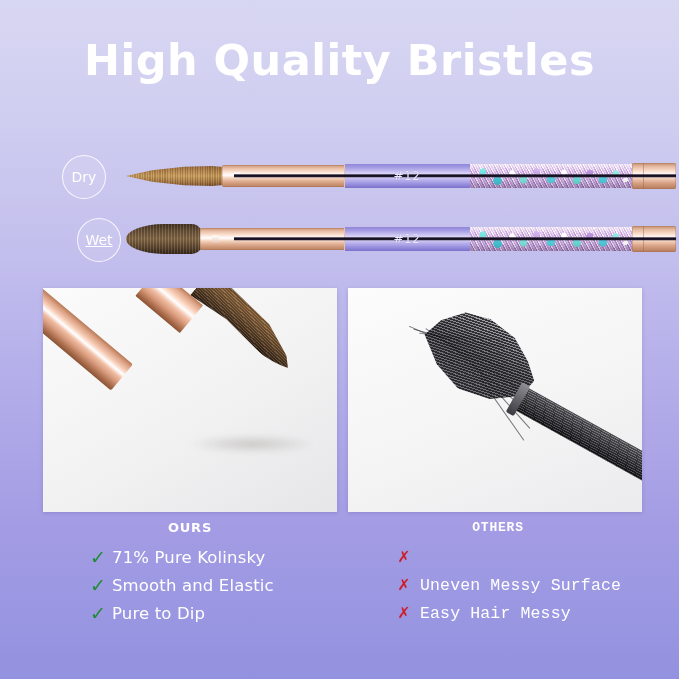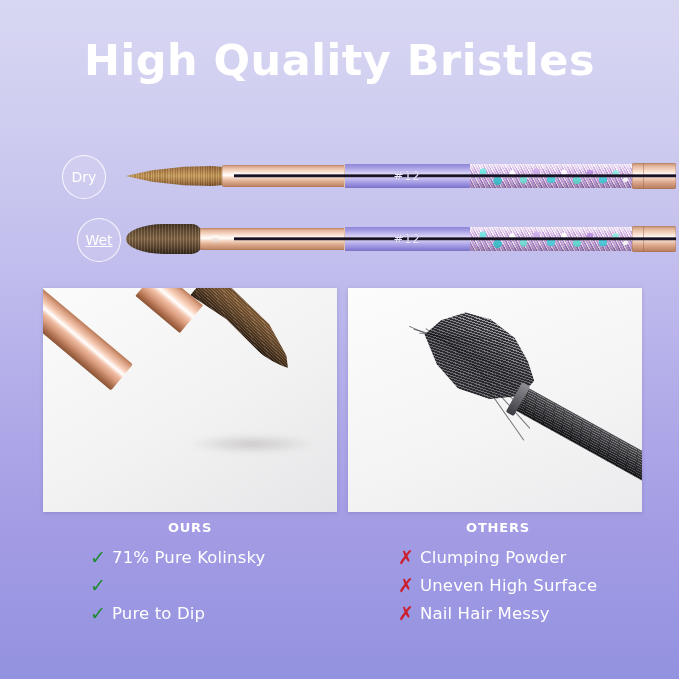--- a/index.html
+++ b/index.html
@@ -366,21 +366,21 @@
   .s7 { left: 100px; top: 152px; width: 76px;  transform: rotate(55deg); }
   .s8 { left: 84px;  top: 52px;  width: 76px;  transform: rotate(4deg); }
 
   
   .col {
     position: absolute;
     top: 520px;
     width: 300px;
   }
   .col-ours   { left: 40px; }
-  .col-others { left: 348px; }
+  .col-others { left: 348px; font-family: Liberation Mono, monospace; }
 
   .col-head {
     text-align: center;
     color: #ffffff;
     font-size: 13px;
     font-weight: bold;
     letter-spacing: 0.8px;
     margin-bottom: 8px;
   }
   .li {
@@ -474,36 +474,36 @@
   </div>
 
   <div class="col col-ours">
     <div class="col-head">OURS</div>
     <div class="li">
       <span class="mark ok">✓</span>
       <span class="txt">71% Pure Kolinsky</span>
     </div>
     <div class="li">
       <span class="mark ok">✓</span>
+      <span class="txt">Smooth and Elastic</span>
     </div>
     <div class="li">
       <span class="mark ok">✓</span>
       <span class="txt">Pure to Dip</span>
     </div>
   </div>
 
   <div class="col col-others">
     <div class="col-head">OTHERS</div>
     <div class="li">
       <span class="mark no">✗</span>
-      <span class="txt">Clumping Powder</span>
     </div>
     <div class="li">
       <span class="mark no">✗</span>
-      <span class="txt">Uneven High Surface</span>
+      <span class="txt">Uneven Messy Surface</span>
     </div>
     <div class="li">
       <span class="mark no">✗</span>
-      <span class="txt">Nail Hair Messy</span>
+      <span class="txt">Easy Hair Messy</span>
     </div>
   </div>
 
 </div>
 
 </body></html>

